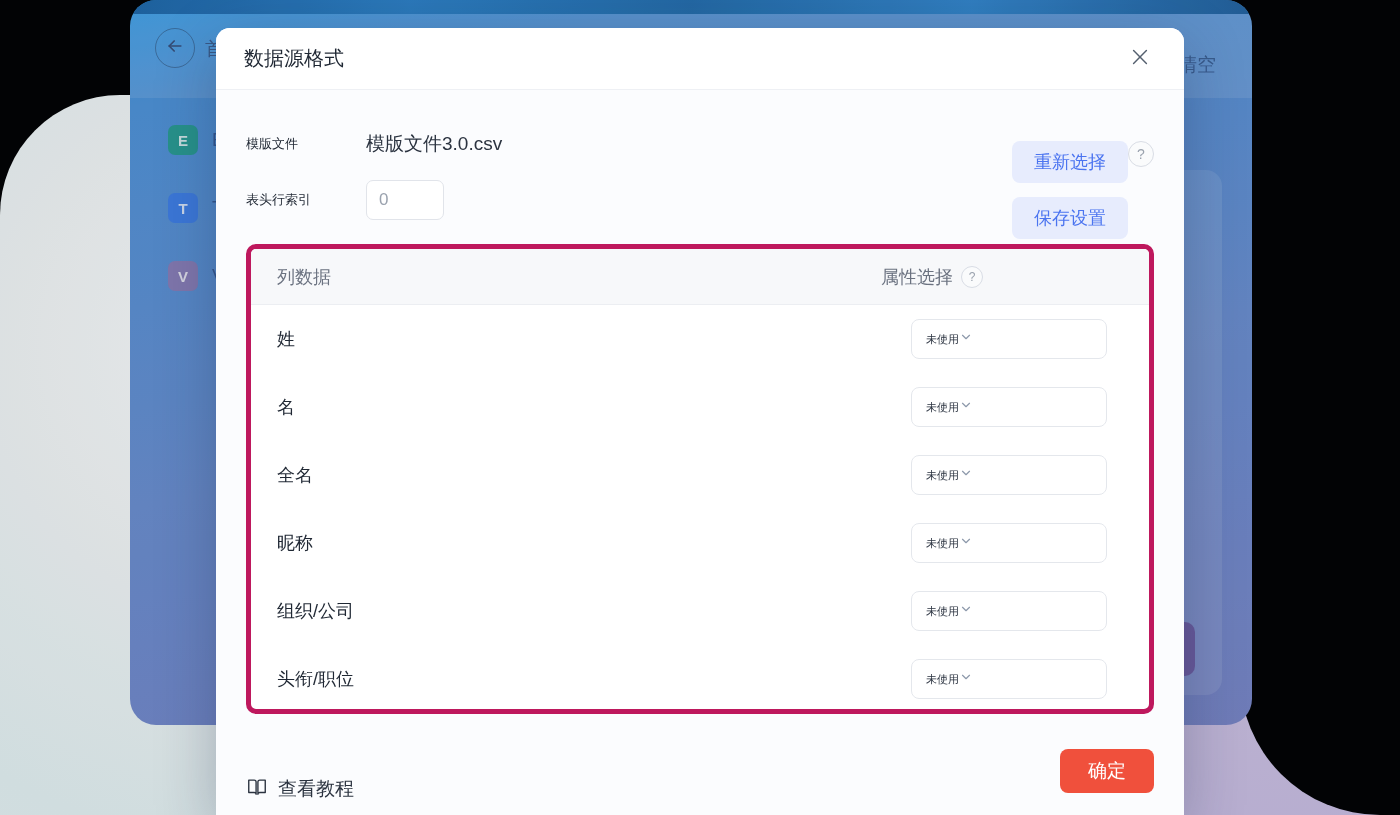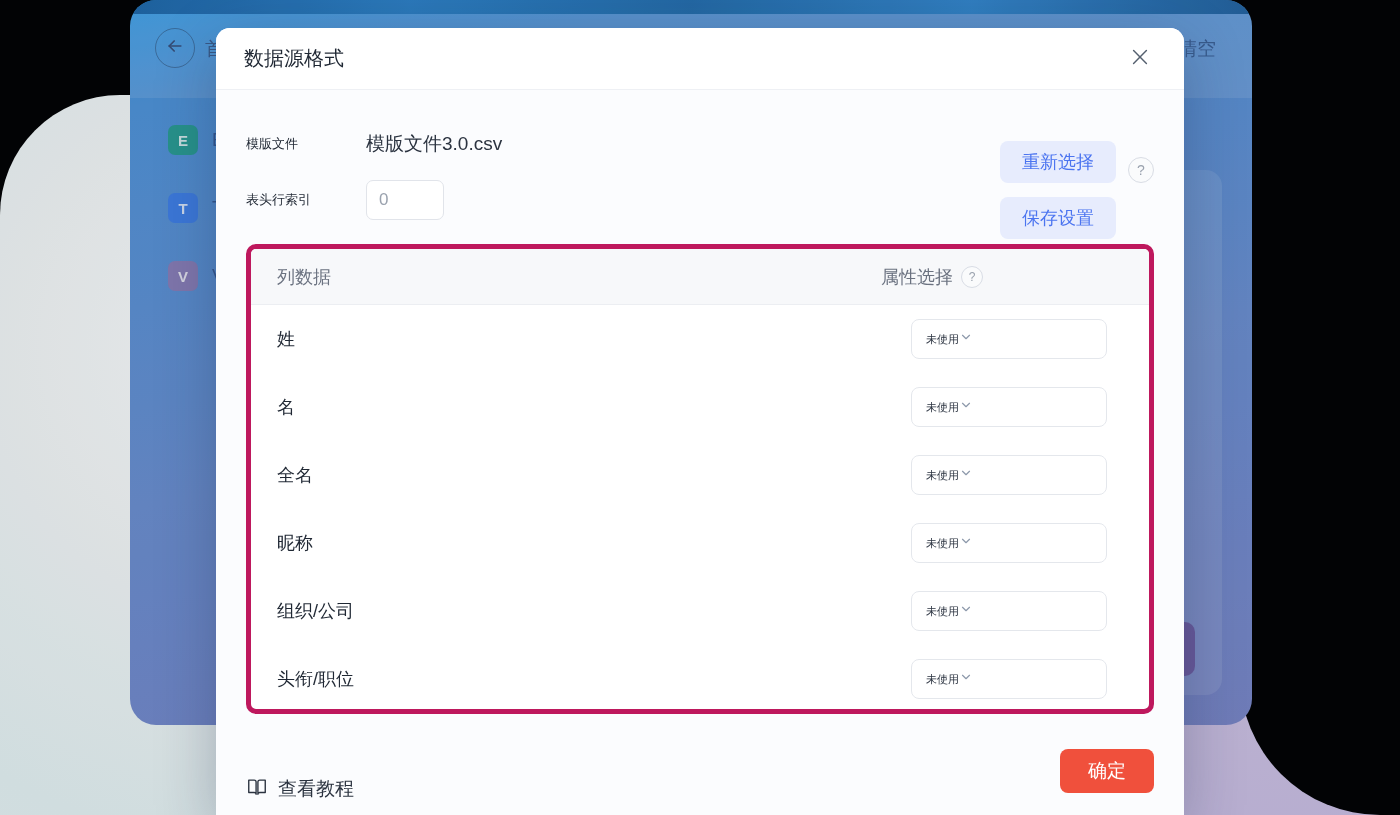--- a/index.html
+++ b/index.html
@@ -53,21 +53,21 @@
     width: 40px; height: 40px; border-radius: 50%;
     border: 1.5px solid rgba(40,60,90,.45);
     display: flex; align-items: center; justify-content: center;
   }
   .back-circle svg { width: 20px; height: 20px; }
   .home-label {
     position: absolute; left: 75px; top: 36px;
     font-size: 19px; color: #39517c; opacity: .8;
   }
   .clear-label {
-    position: absolute; right: 36px; top: 36px;
+    position: absolute; right: 36px; top: 52px;
     font-size: 19px; color: #2f4f80; opacity: .75;
   }
 
   .src-list { position: absolute; left: 24px; top: 106px; width: 300px; }
   .src-item {
     display: flex; align-items: center; gap: 14px;
     height: 68px; padding: 0 14px; border-radius: 10px;
   }
   .src-badge {
     width: 30px; height: 30px; border-radius: 7px;
@@ -128,21 +128,21 @@
   .form-value { font-size: 19px; color: #2b3340; }
   .form-input {
     width: 78px; height: 40px;
     border: 1px solid #e1e4ea; border-radius: 7px;
     background: #fff; padding: 0 12px;
     font-size: 17px; color: #2b3340;
     font-family: "Liberation Sans", sans-serif;
     outline: none;
   }
   .form-input::placeholder { color: #9aa2ae; }
-  .row-right { margin-left: auto; display: flex; align-items: flex-end; gap: 12px; margin-top: 35px; }
+  .row-right { margin-left: auto; display: flex; align-items: flex-start; gap: 0; margin-top: 35px; }
 
   .soft-btn {
     background: #e7ecfd; color: #4b74f0;
     border: none; border-radius: 8px;
     height: 42px; padding: 0 22px;
     font-size: 18px; cursor: pointer;
     font-family: "Liberation Sans", sans-serif;
   }
   .help-icon {
     width: 26px; height: 26px; border-radius: 50%;

